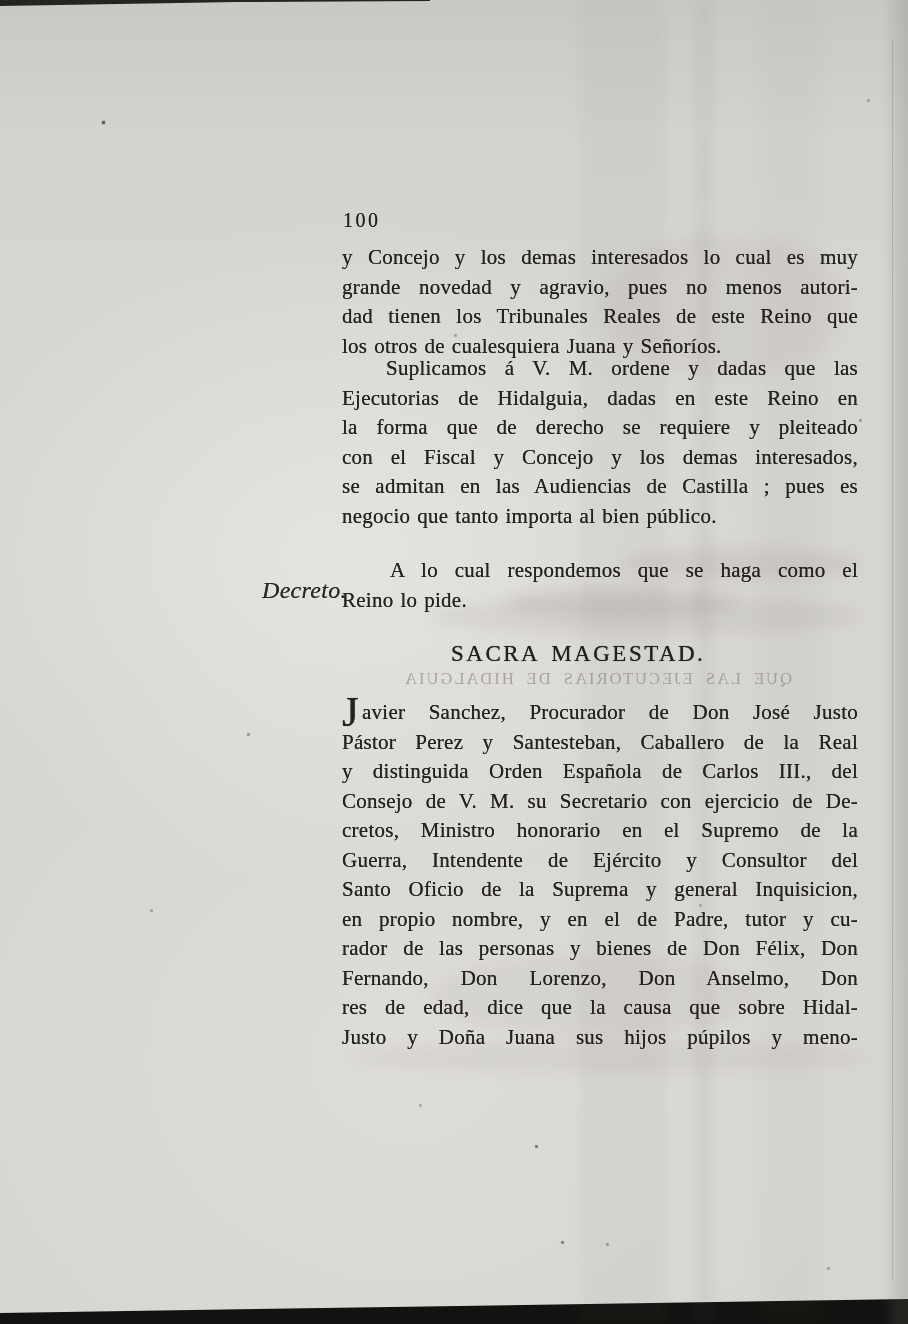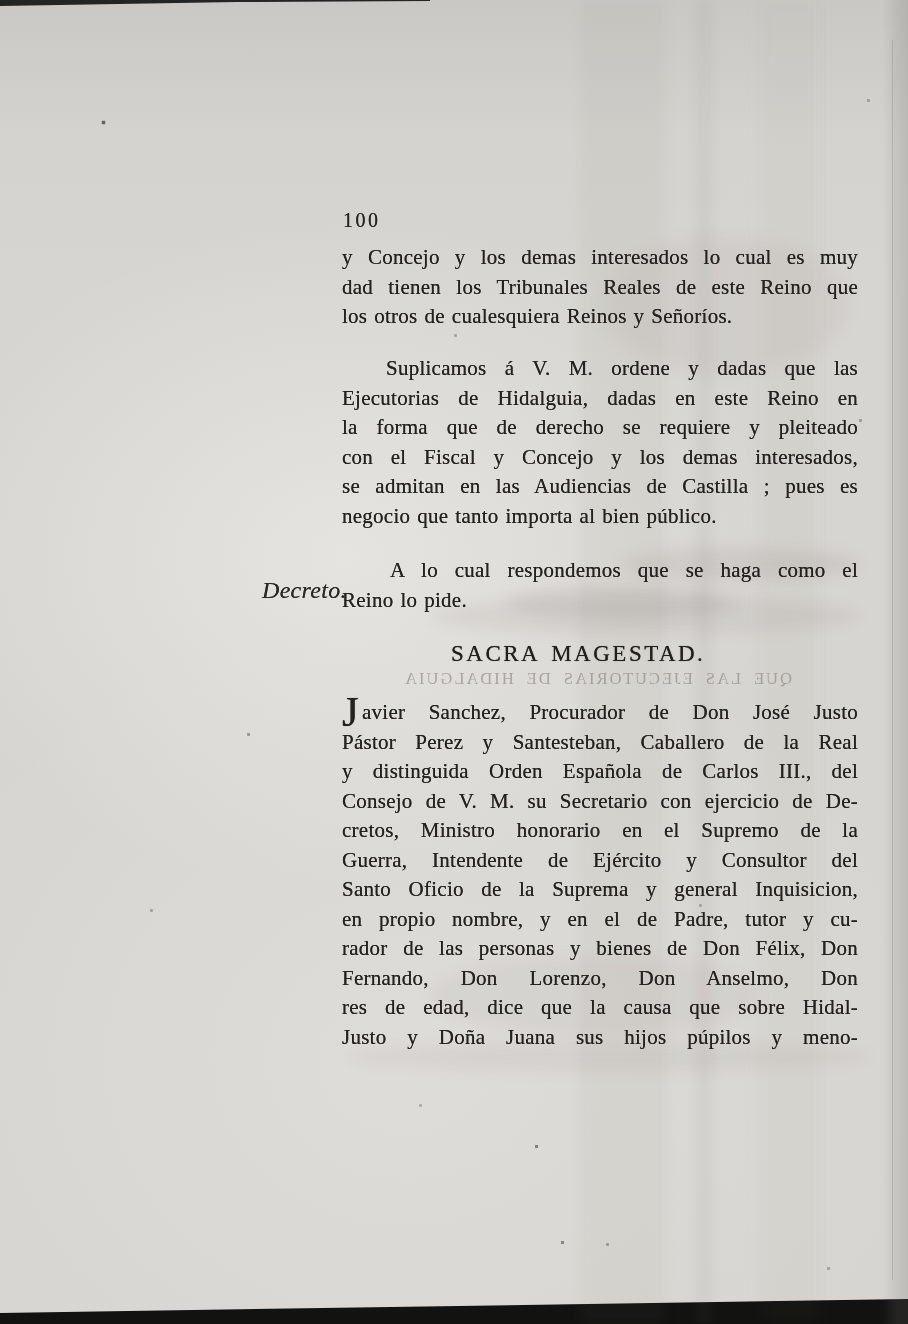--- a/index.html
+++ b/index.html
@@ -115,22 +115,23 @@
   <div class="smudge" style="left:505px;top:586px;width:230px;height:34px;"></div>
   <div class="smudge" style="left:430px;top:596px;width:430px;height:40px;opacity:.8;"></div>
   <div class="smudge" style="left:430px;top:955px;width:330px;height:80px;opacity:.6;"></div>
   <div class="smudge" style="left:350px;top:1042px;width:520px;height:30px;opacity:.7;"></div>
   <div class="speckles"></div>
 
   <div class="page-number">100</div>
 
   <div class="block txt" style="top:243px;">
     <div class="line">y Concejo y los demas interesados lo cual es muy</div>
+    <div class="line">grande novedad y agravio, pues no menos autori-</div>
     <div class="line">dad tienen los Tribunales Reales de este Reino que</div>
-    <div class="line short">los otros de cualesquiera Reinos y Señoríos.</div>
+    <div class="line short">los otros de cualesquiera Juana y Señoríos.</div>
   </div>
 
   <div class="block txt" style="top:354px;">
     <div class="line indent1">Suplicamos á V. M. ordene y dadas que las</div>
     <div class="line">Ejecutorias de Hidalguia, dadas en este Reino en</div>
     <div class="line">la forma que de derecho se requiere y pleiteado</div>
     <div class="line">con el Fiscal y Concejo y los demas interesados,</div>
     <div class="line">se admitan en las Audiencias de Castilla ; pues es</div>
     <div class="line short">negocio que tanto importa al bien público.</div>
   </div>

